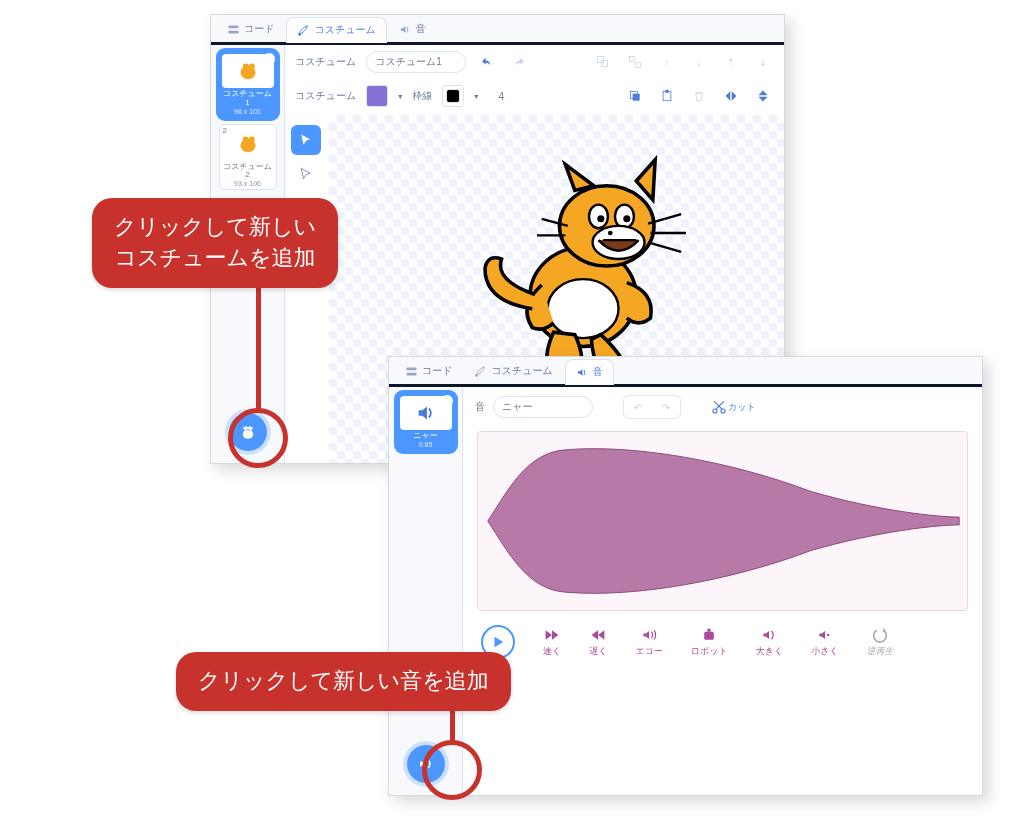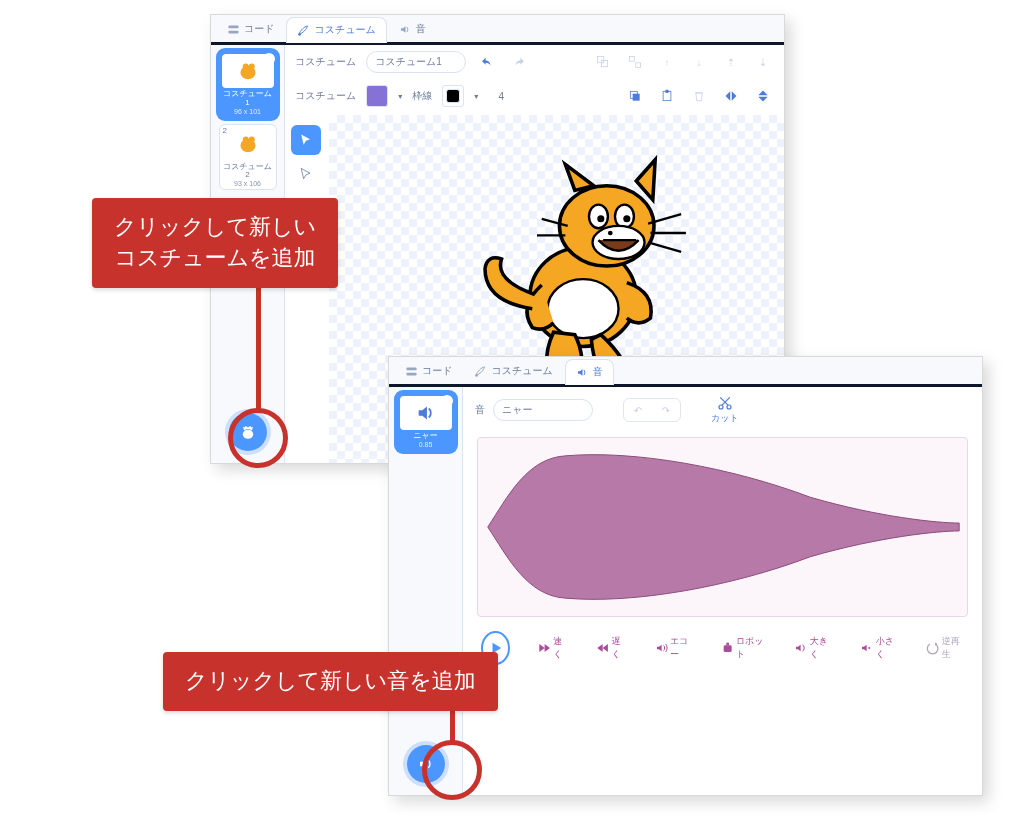--- a/index.html
+++ b/index.html
@@ -164,56 +164,56 @@
     position:absolute; left:140px; top:40px; width:240px; height:260px;
   }
 
   
   .sound-row {
     display:flex; align-items:center; gap:8px; padding:8px 12px;
     font-size:10px; color:#6b7a99;
   }
   .redo-group{display:flex;border:1px solid #e0e5ef;border-radius:6px;overflow:hidden;}
   .redo-group .iconbtn{width:28px;height:22px;}
-  .cut-btn{display:flex;flex-direction:column;align-items:center;font-size:9px;color:#4c7bd9;gap:1px;}
+  .cut-btn{display:flex;flex-direction:row;align-items:center;font-size:9px;color:#4c7bd9;gap:1px;}
   .wave-box{
     margin:4px 14px; height:180px;
     background:#fcf6fa;
     border:1px solid #e9d6e6;
     border-radius:4px;
     position:relative;
   }
   .wave-box svg{width:100%;height:100%;}
   .play-row{display:flex;align-items:center;gap:28px;padding:10px 18px;}
   .play-btn{
     width:34px;height:34px;border-radius:50%;border:2px solid #4c97ff;
     display:flex;align-items:center;justify-content:center;cursor:pointer;
   }
   .play-btn svg{fill:#4c97ff;width:14px;height:14px;}
-  .fx{display:flex;flex-direction:row;align-items:center;font-size:9px;color:#ab4b9a;gap:2px;cursor:pointer;}
+  .fx{display:flex;flex-direction:column;align-items:center;font-size:9px;color:#ab4b9a;gap:2px;cursor:pointer;}
   .fx svg{width:16px;height:16px;fill:#ab4b9a;}
-  .fx.gray{color:#b0a5bb;}
+  .fx.gray{color:#b0a5bb;font-style:italic;}
   .fx.gray svg{fill:#b0a5bb;}
 
   
   .callout {
     position:absolute;
     background:#c8322c;
     color:#fff;
-    border-radius:4px;
+    border-radius:20px;
     padding:14px 22px;
     font-size:22px;
     font-weight:500;
     line-height:1.4;
     text-align:center;
     white-space:nowrap;
     box-shadow:0 2px 4px rgba(0,0,0,.15);
   }
   .co1{ left:92px; top:198px; }
-  .co2{ left:163px; top:652px; }
+  .co2{ left:176px; top:652px; }
   .ring{
     position:absolute; width:60px;height:60px;border-radius:50%;
     border:5px solid #c8322c; background:transparent;
     pointer-events:none;
   }
   .ring1{ left:228px; top:408px; }
   .ring2{ left:422px; top:740px; }
   .stem{
     position:absolute; width:5px; background:#c8322c;
   }

